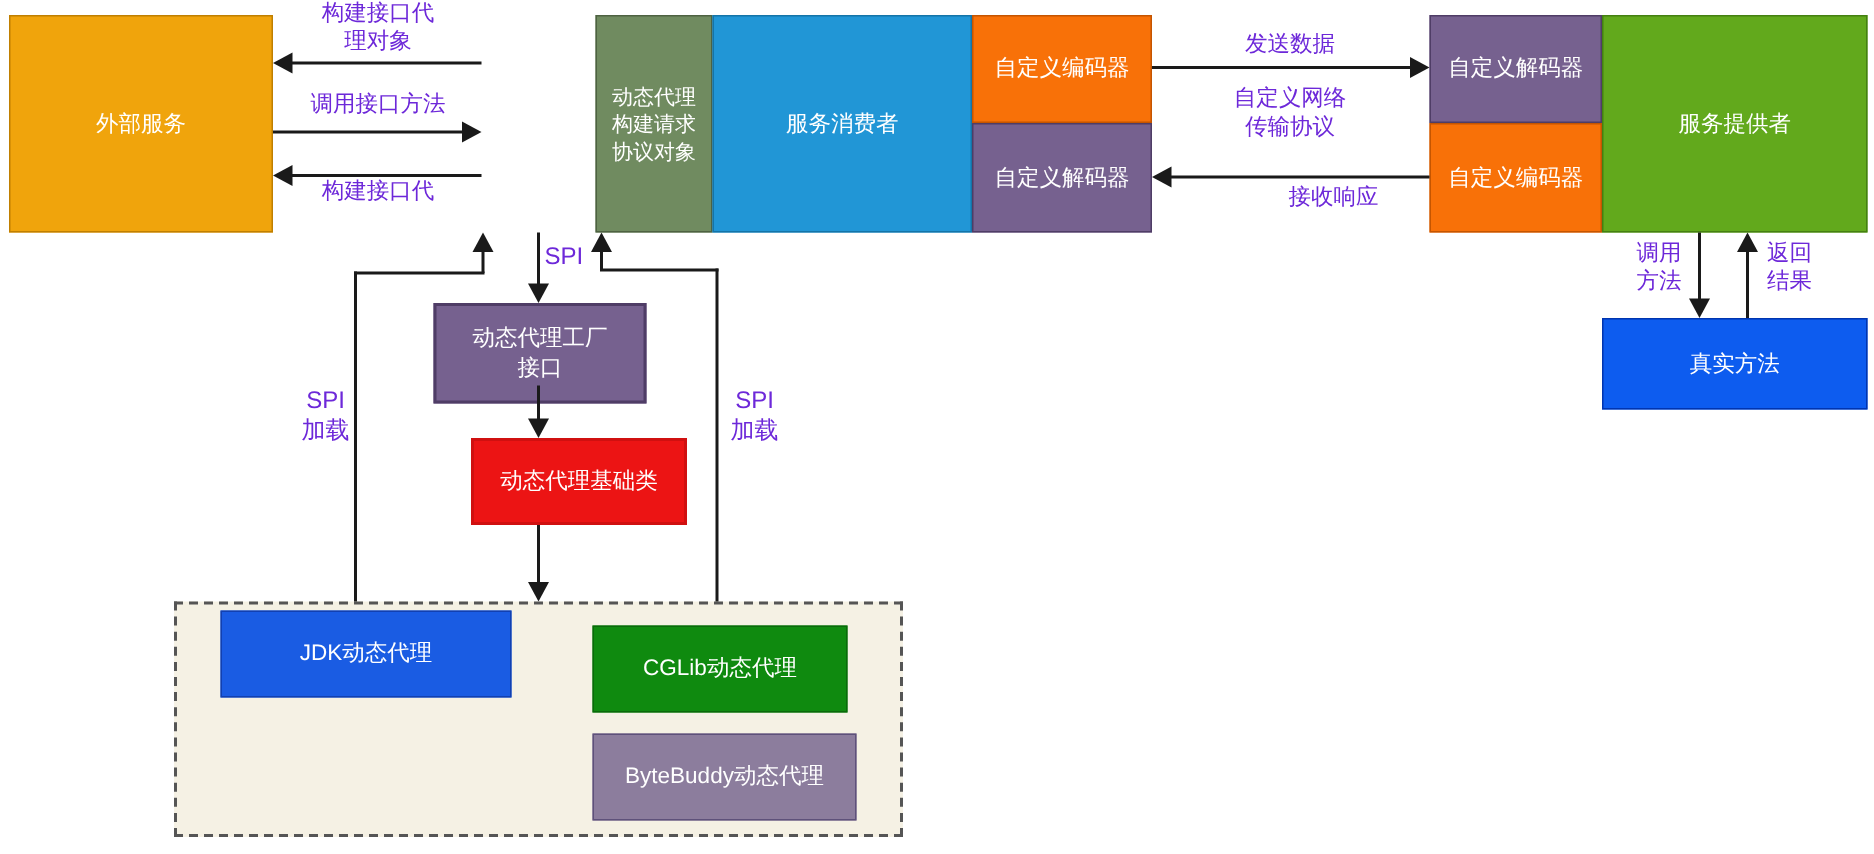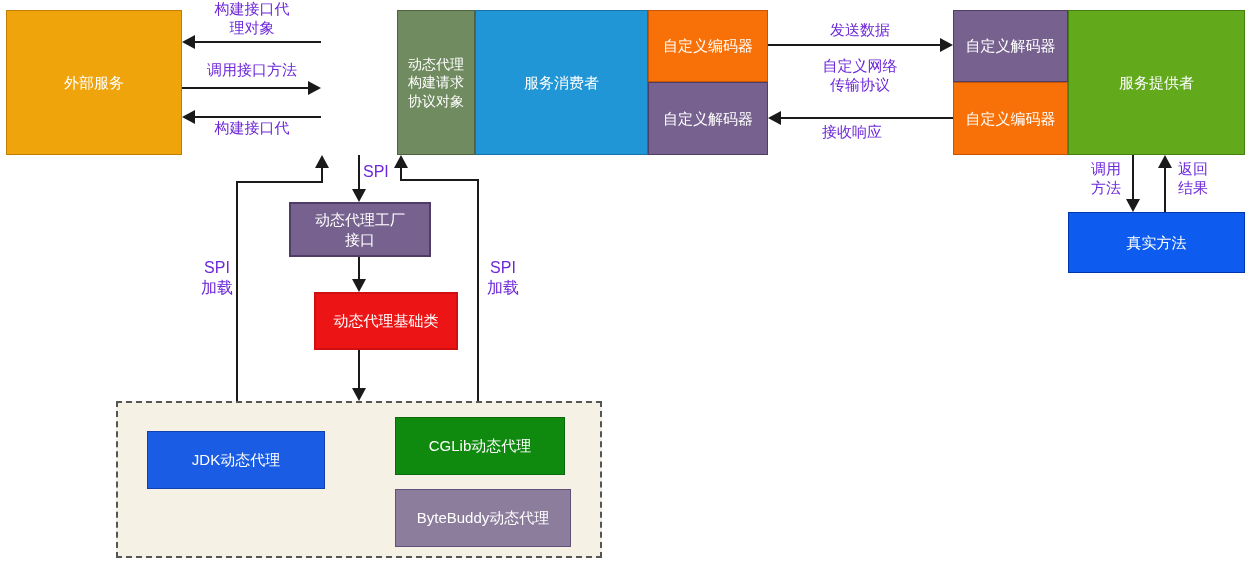--- a/index.html
+++ b/index.html
@@ -39,27 +39,27 @@
   <div class="node" style="left: 648px; top: 82px; width: 120px; height: 73px; border: 1px solid rgb(79, 61, 102); background-color: rgb(118, 97, 143);">自定义解码器</div>
 
   <div class="node" style="left: 953px; top: 10px; width: 115px; height: 72px; border: 1px solid rgb(79, 61, 102); background-color: rgb(118, 97, 143);">自定义解码器</div>
 
   <div class="node" style="left: 953px; top: 82px; width: 115px; height: 73px; border: 1px solid rgb(197, 85, 0); background-color: rgb(248, 113, 8);">自定义编码器</div>
 
   <div class="node" style="left: 1068px; top: 10px; width: 177px; height: 145px; border: 1px solid rgb(68, 128, 17); background-color: rgb(98, 169, 28);">服务提供者</div>
 
   <div class="node" style="left: 1068px; top: 212px; width: 177px; height: 61px; border: 1px solid rgb(0, 53, 176); background-color: rgb(13, 92, 239);">真实方法</div>
 
-  <div class="node" style="left: 289px; top: 202px; width: 142px; height: 55px; border: 2px solid rgb(79, 61, 102); background-color: rgb(118, 97, 143);">动态代理工厂
+  <div class="node" style="left: 289px; top: 202px; width: 142px; height: 67px; border: 2px solid rgb(79, 61, 102); background-color: rgb(118, 97, 143);">动态代理工厂
 接口</div>
 
   <div class="node" style="left: 288px; top: 292px; width: 144px; height: 58px; border: 2px solid rgb(208, 16, 16); background-color: rgb(236, 20, 20); margin-left: 26px;">动态代理基础类</div>
 
   <div class="plugins">
-    <div class="node" style="left: 29px; top: 28px; width: 178px; height: 58px; border: 1px solid rgb(18, 64, 176); background-color: rgb(26, 92, 227);">JDK动态代理</div>
+    <div class="node" style="left: 29px; top: 4px; width: 194px; height: 58px; border: 1px solid rgb(18, 64, 176); background-color: rgb(26, 92, 227);">JDK动态代理</div>
     <div class="node" style="left: 277px; top: 14px; width: 170px; height: 58px; border: 1px solid rgb(10, 106, 10); background-color: rgb(15, 138, 15);">CGLib动态代理</div>
     <div class="node" style="left: 277px; top: 86px; width: 176px; height: 58px; border: 1px solid rgb(94, 81, 122); background-color: rgb(140, 125, 157);">ByteBuddy动态代理</div>
   </div>
 
   <div class="hline" style="left:194px;top:41px;width:127px;"></div>
   <div class="ah ah-left" style="left:182px;top:35px;"></div>
 
   <div class="hline" style="left:182px;top:87px;width:128px;"></div>
   <div class="ah ah-right" style="left:308px;top:81px;"></div>
 
@@ -102,19 +102,19 @@
   <div class="edge-label" style="left:187px;top:61px;width:130px;">调用接口方法</div>
   <div class="edge-label" style="left:187px;top:119px;width:130px;">构建接口代</div>
   <div class="edge-label" style="left:363px;top:162px;font-size:16px;">SPI</div>
   <div class="edge-label" style="left:193px;top:258px;width:48px;font-size:16px;">SPI
 加载</div>
   <div class="edge-label" style="left:479px;top:258px;width:48px;font-size:16px;">SPI
 加载</div>
   <div class="edge-label" style="left:790px;top:21px;width:140px;">发送数据</div>
   <div class="edge-label" style="left:790px;top:57px;width:140px;">自定义网络
 传输协议</div>
-  <div class="edge-label" style="left:782px;top:123px;width:140px;">接收响应</div>
+  <div class="edge-label" style="left:819px;top:123px;width:140px;">接收响应</div>
   <div class="edge-label" style="left:1082px;top:160px;width:48px;">调用
 方法</div>
   <div class="edge-label" style="left:1169px;top:160px;width:48px;">返回
 结果</div>
 
 </div>
 
 </body></html>

